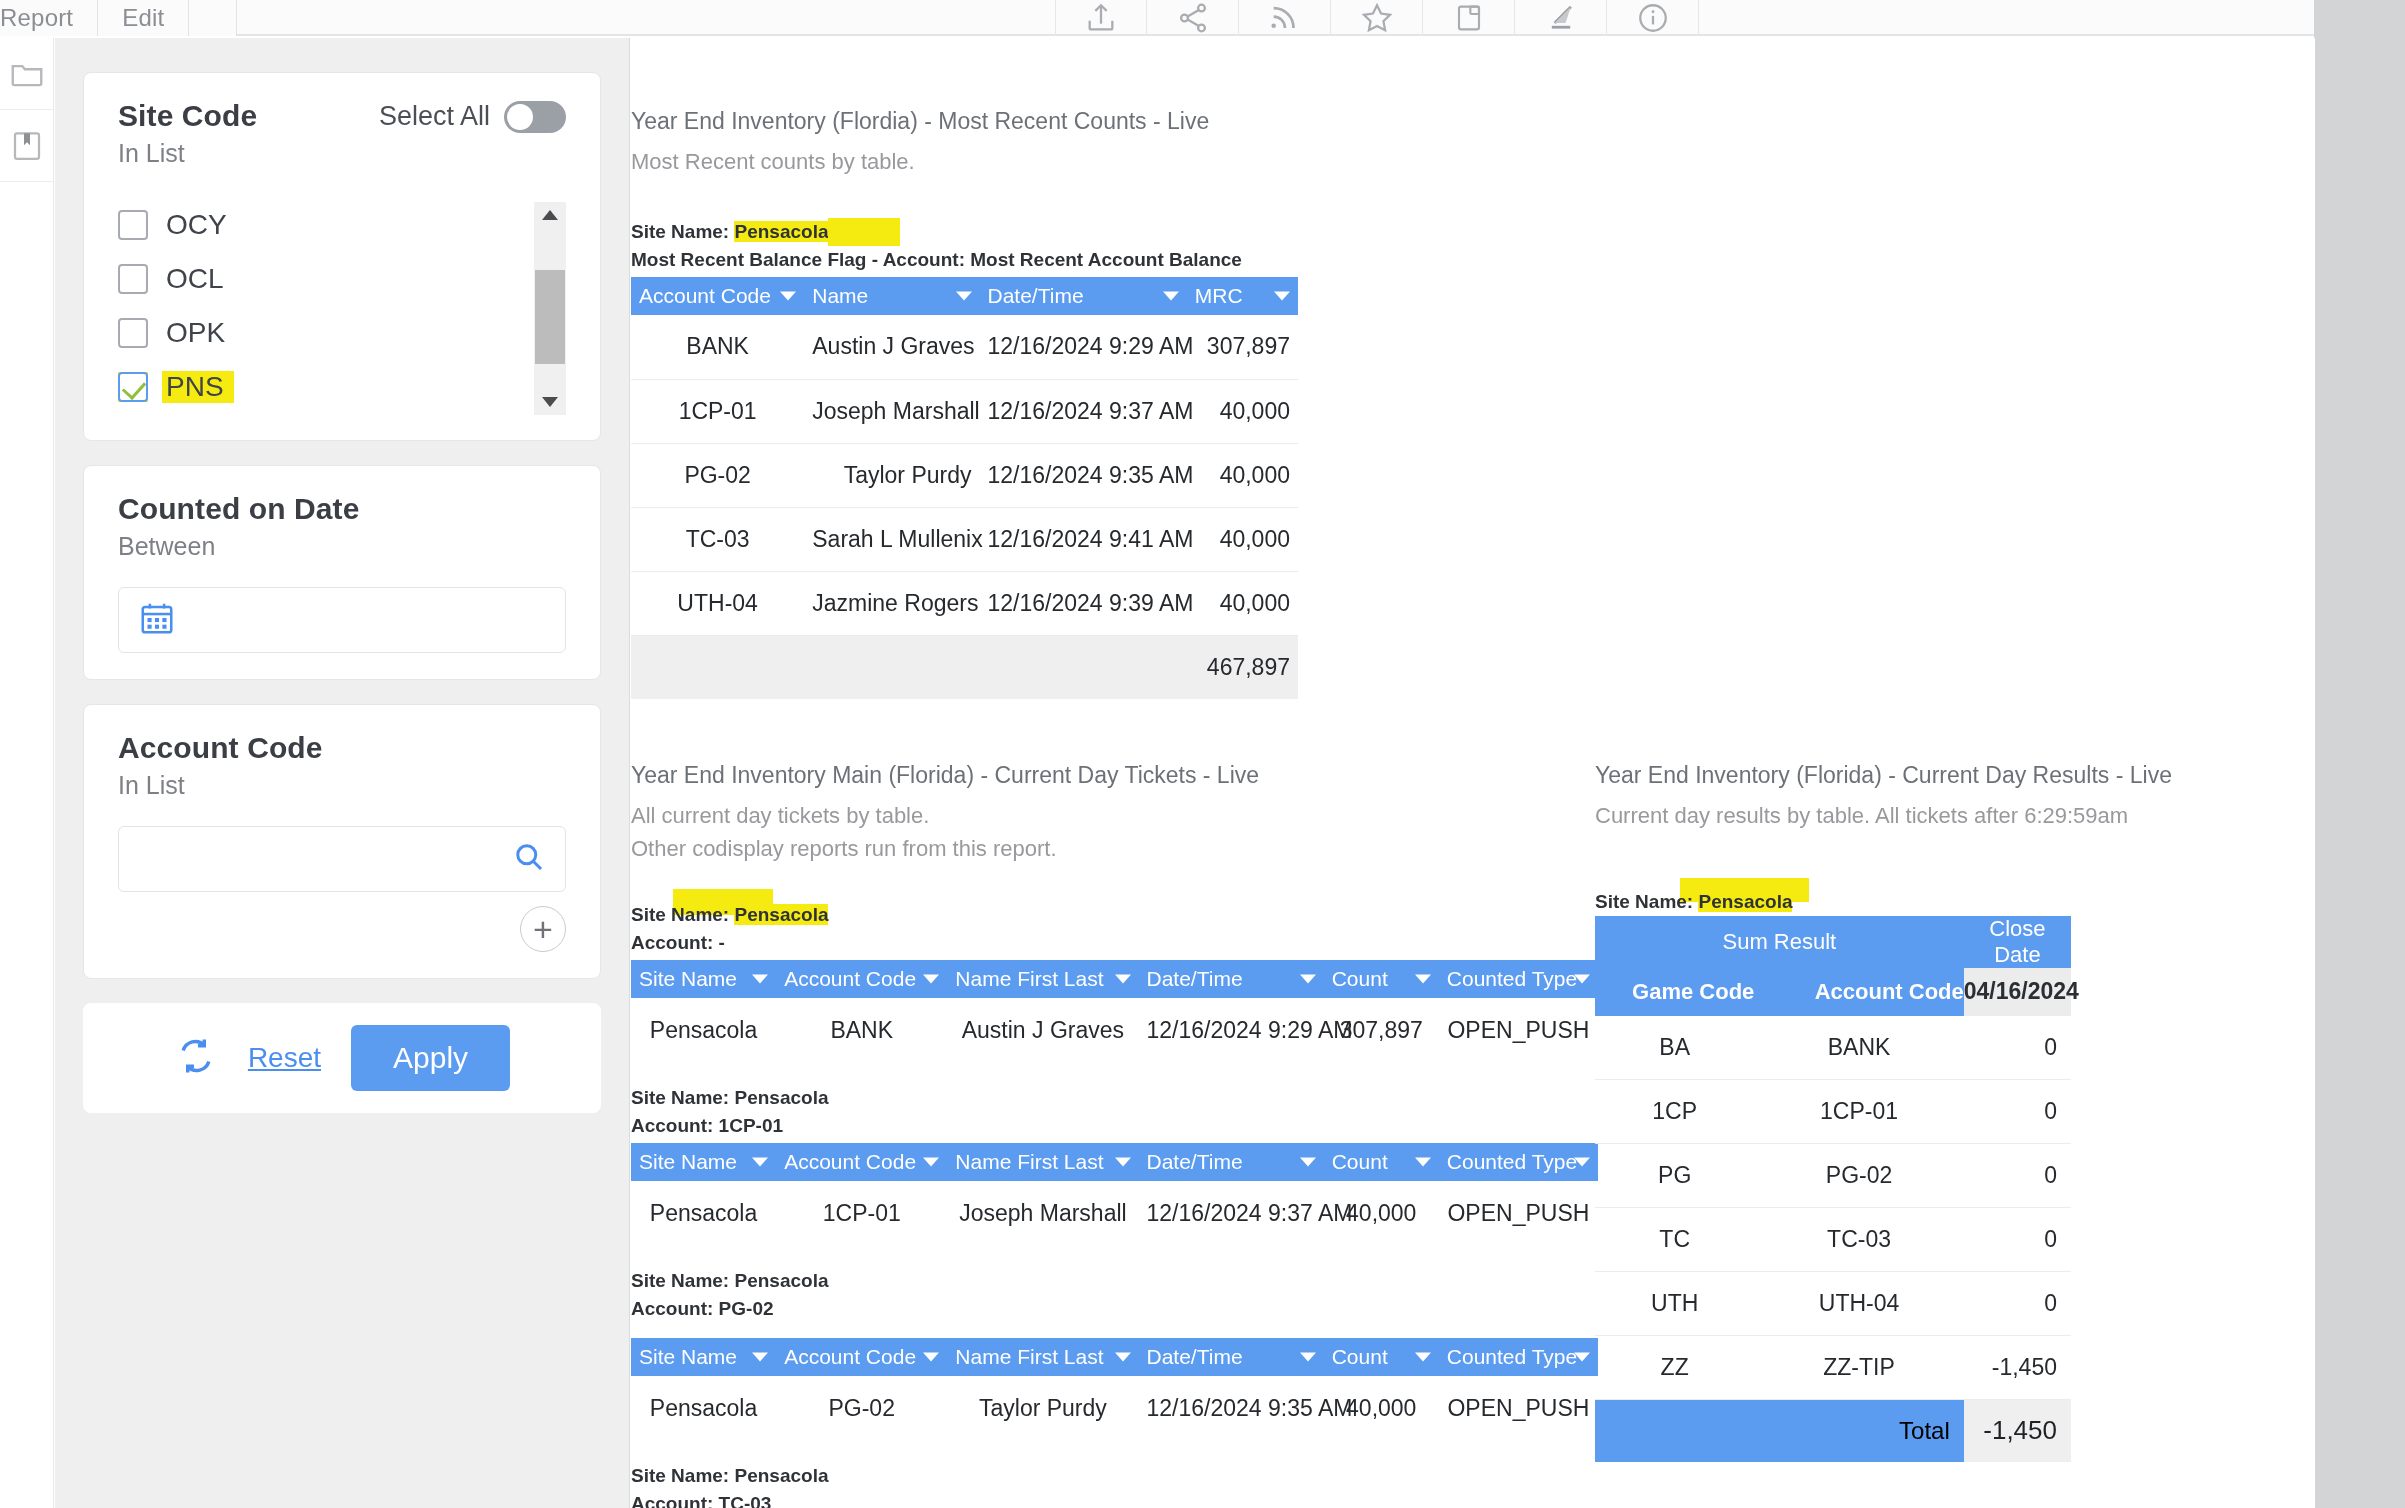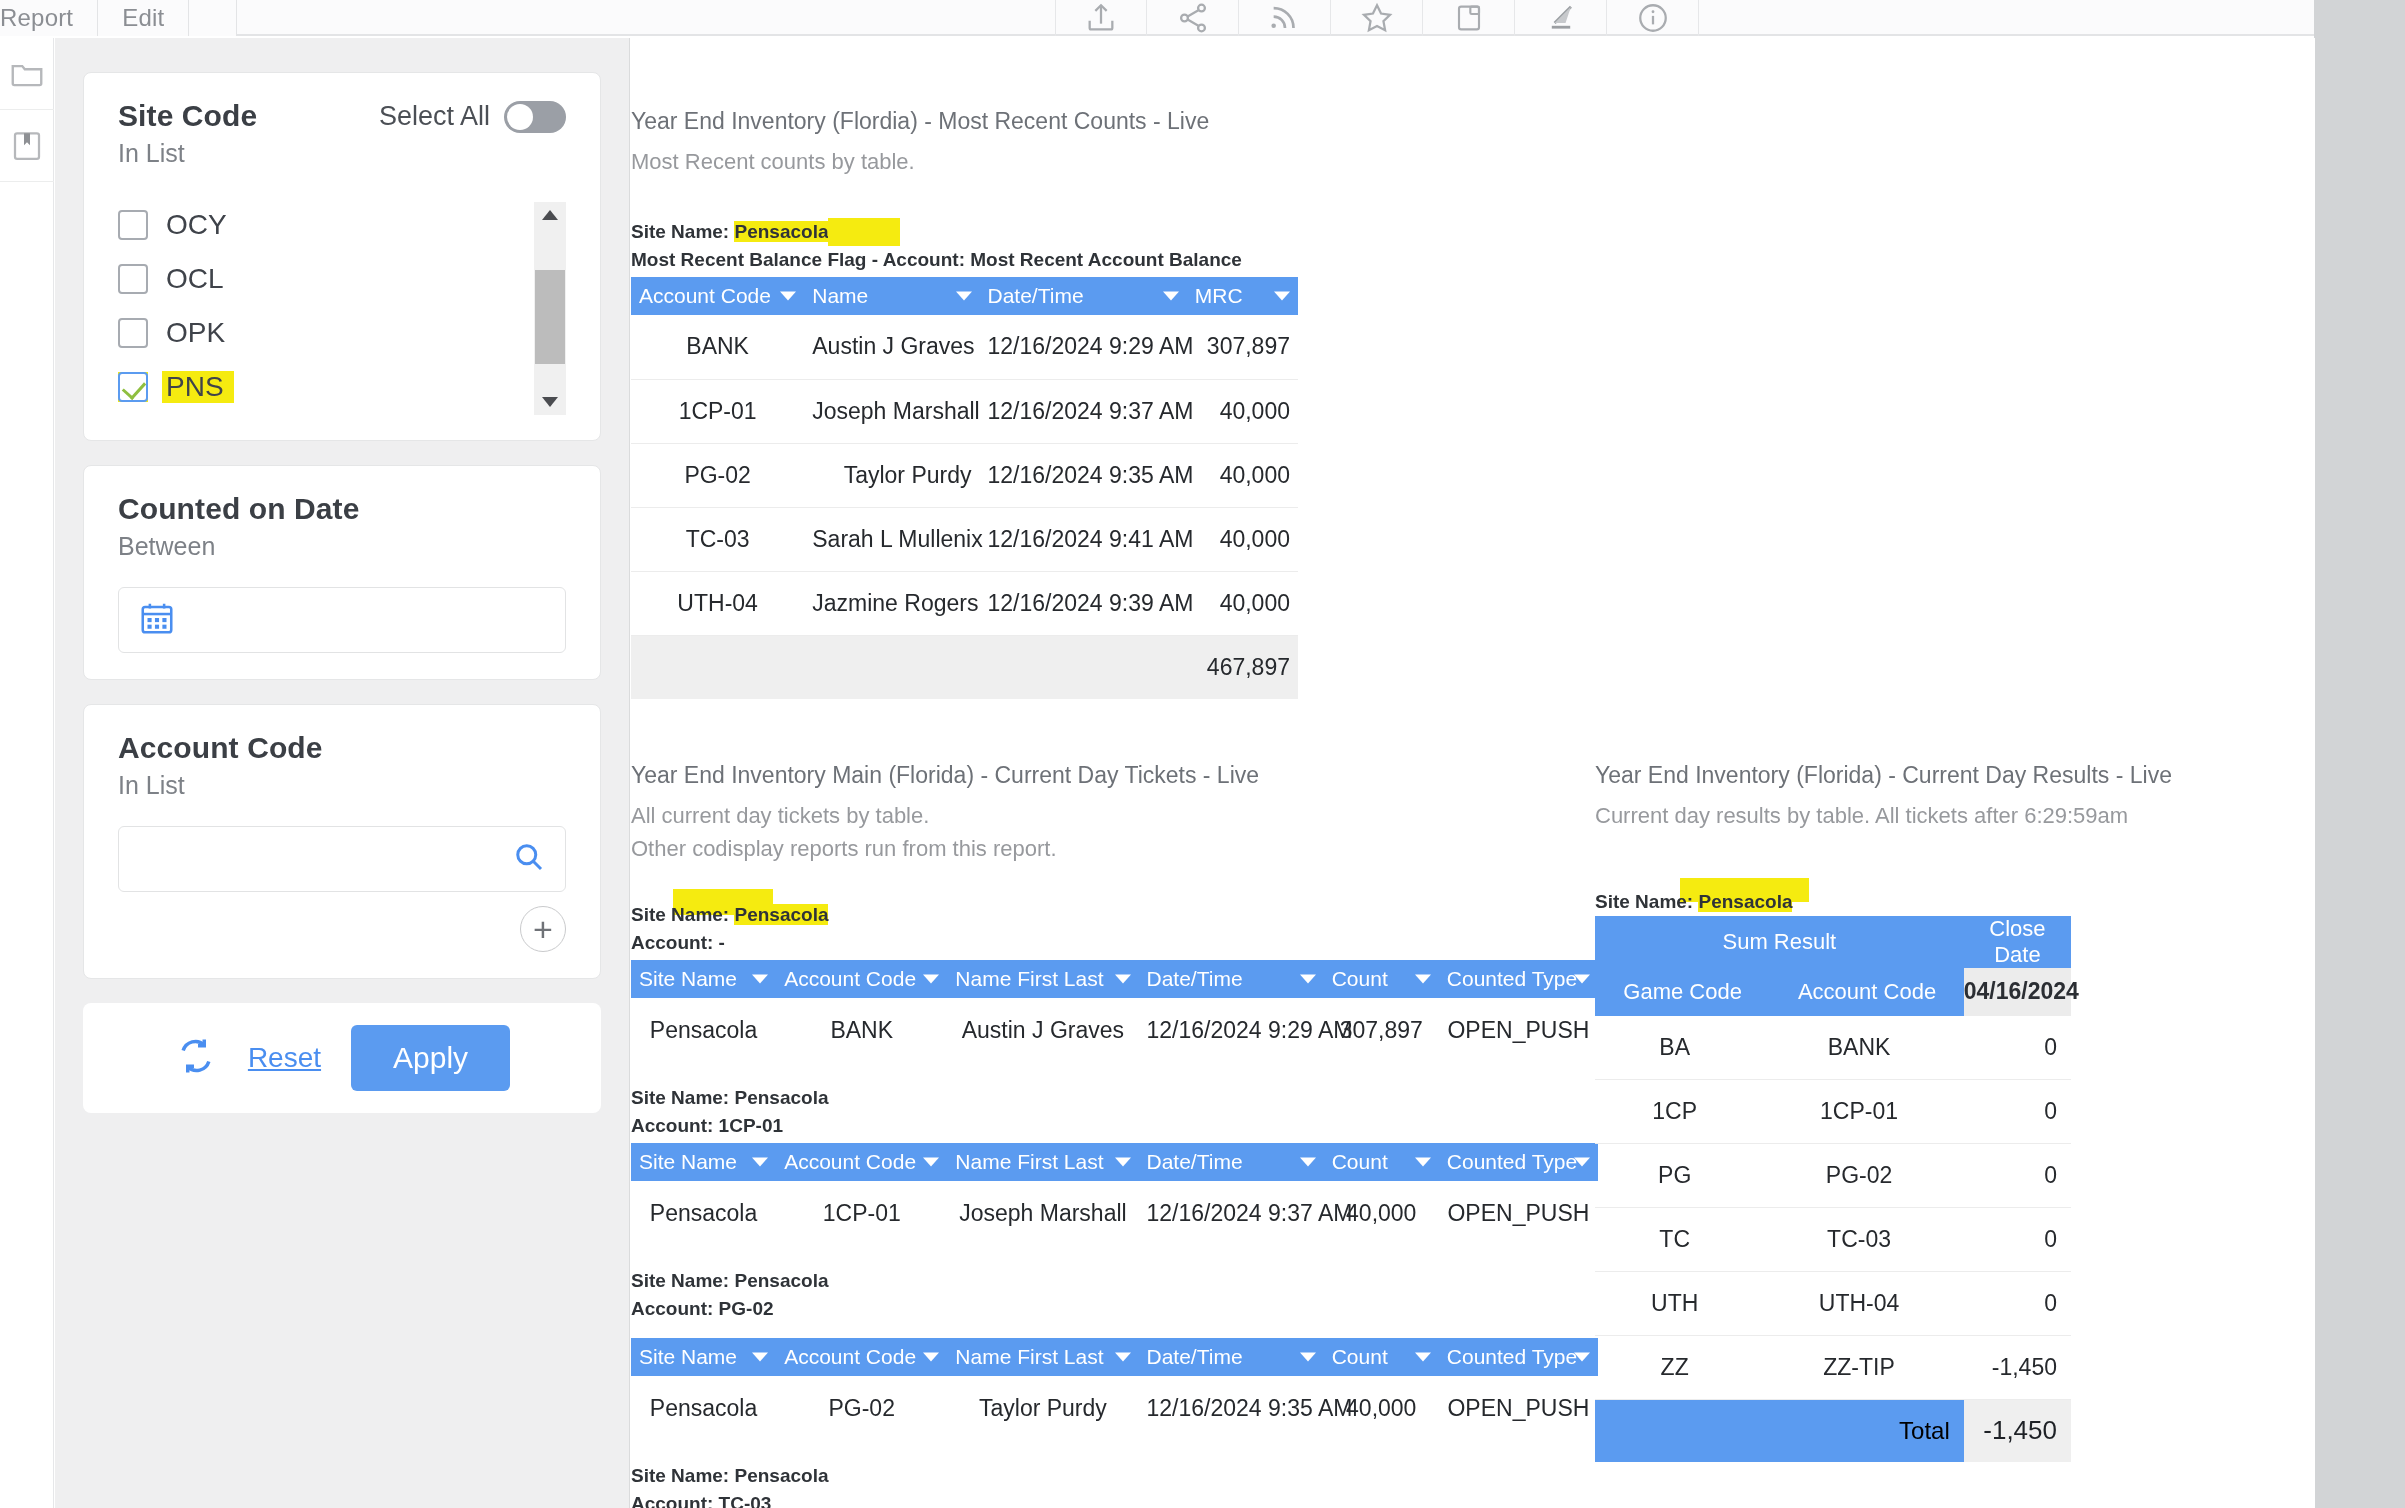--- a/index.html
+++ b/index.html
@@ -166,22 +166,22 @@
     border-bottom: none;
   }
 
   
   table.r3 { border-collapse: collapse; table-layout: fixed; }
   table.r3 th.sumhdr {
     background:#5b9bf0; color:#ffffff; font-size:22px; font-weight:400;
     height: 38px; text-align:center;
   }
   table.r3 th.subhdr {
-    background:#5b9bf0; color:#ffffff; font-size:22px; font-weight:400;
-    height: 48px; text-align:center;padding-left:16px;
+    background:#5b9bf0; color:#ffffff; font-size:22px; font-weight:700;
+    height: 48px; text-align:right;padding-left:16px;
   }
   table.r3 th.datehdr {
     background:#ececec; color:#2b2e33; font-size:23px; font-weight:700;
     height: 48px; text-align:center;
   }
   table.r3 td {
     font-size: 23px; color:#26292d; height: 64px; padding: 0 14px;
     border-bottom: 1px solid #ececec; white-space: nowrap; text-align:center;
   }
   table.r3 td.num { text-align: right; }

